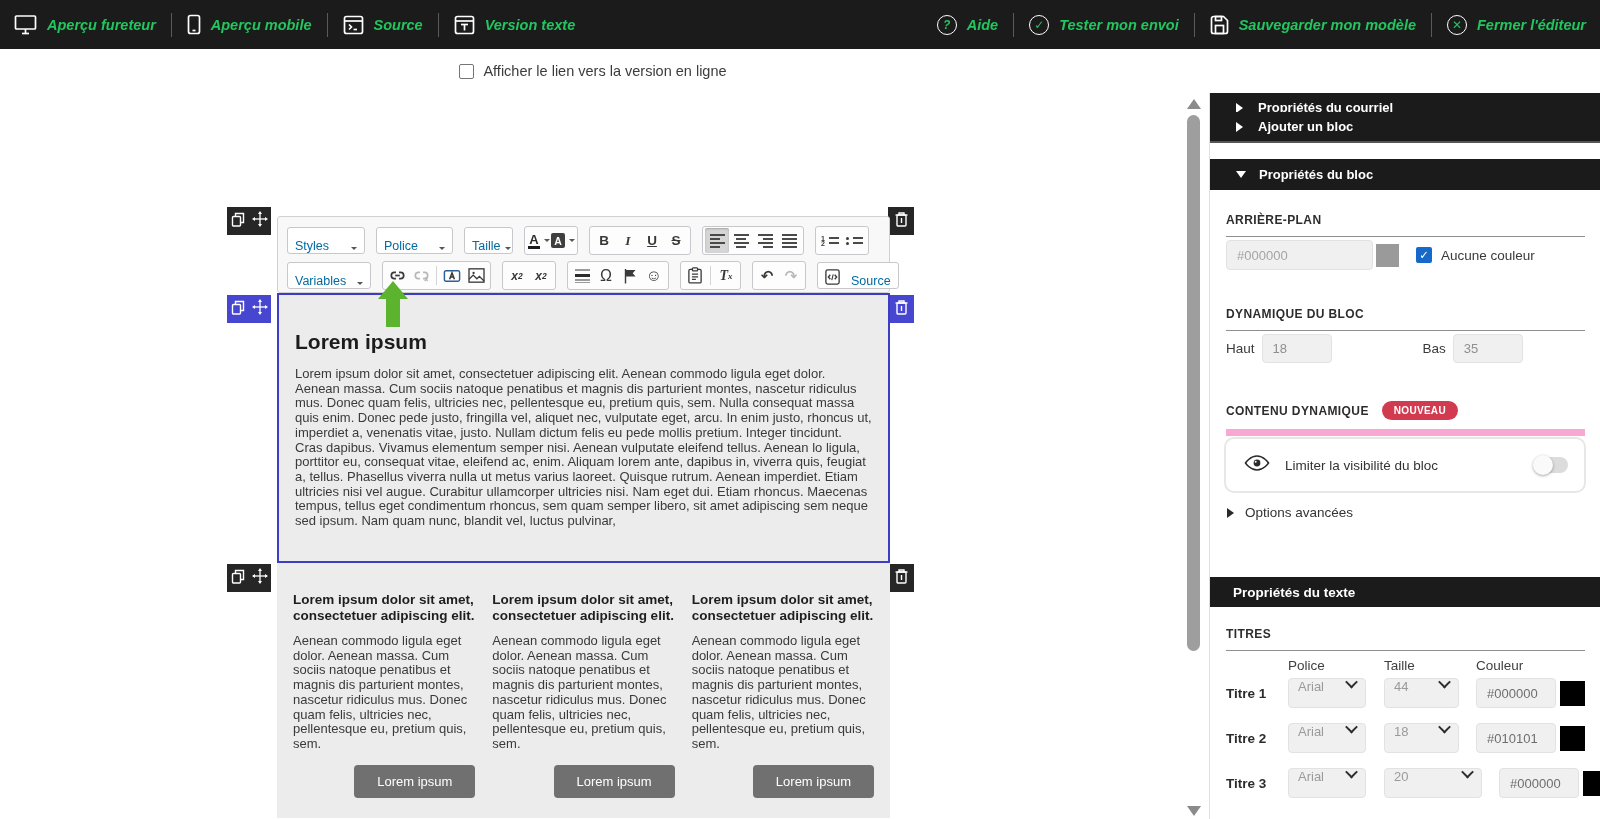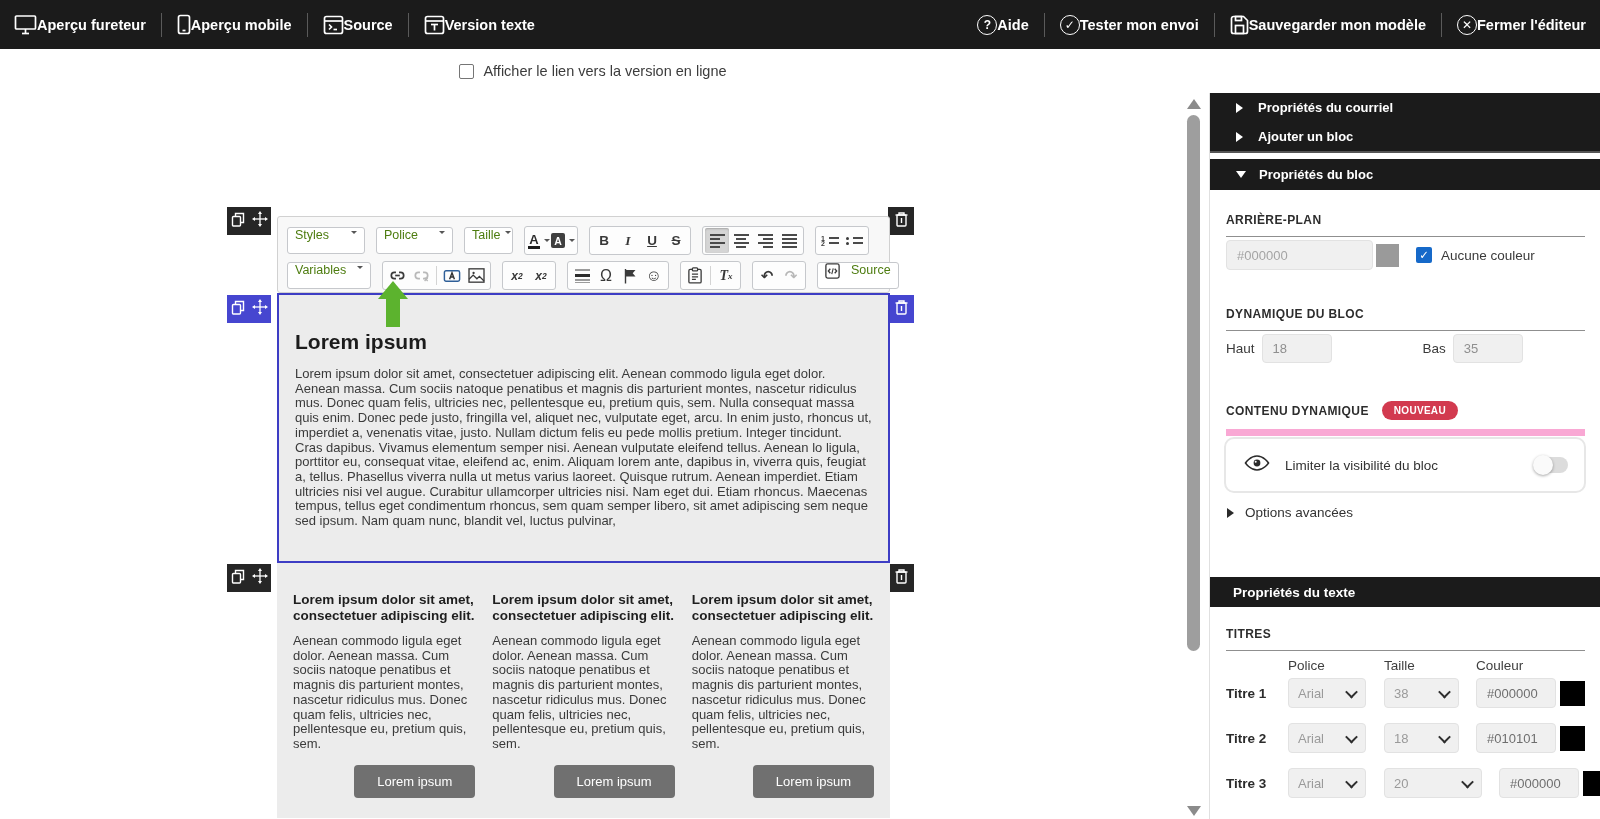--- a/index.html
+++ b/index.html
@@ -2,21 +2,21 @@
 <html><head>
 <meta charset="utf-8">
 <style>
   html,body{margin:0;padding:0;}
   body{width:1600px;height:819px;overflow:hidden;font-family:"Liberation Sans","DejaVu Sans",sans-serif;background:#fff;}
   .stage{position:relative;width:1600px;height:819px;background:#fff;overflow:hidden;}
 
   
   .topbar{position:absolute;left:0;top:0;width:1600px;height:49px;background:#1b1b1b;display:flex;align-items:center;justify-content:space-between;padding:0 14px;box-sizing:border-box;}
   .tb-side{display:flex;align-items:center;gap:15px;}
-  .tb-item{display:flex;align-items:center;gap:0;color:#ffffff;font-size:14.5px;font-weight:bold;cursor:pointer;white-space:nowrap;}
+  .tb-item{display:flex;align-items:center;gap:10px;color:#22c55e;font-size:14.5px;font-weight:bold;cursor:pointer;white-space:nowrap;font-style:italic;}
   .tb-sep{width:1px;height:24px;background:#5a5a5a;}
   .tb-item svg{display:block;}
   .circ{width:20px;height:20px;border:1.7px solid #fff;border-radius:50%;display:flex;align-items:center;justify-content:center;font-size:12px;font-weight:bold;box-sizing:border-box;}
 
   
   .subheader{position:absolute;left:0;top:49px;width:1186px;height:44px;background:#fff;border-bottom:1px solid #ececec;display:flex;align-items:center;justify-content:center;gap:9px;}
   .chk-empty{width:15px;height:15px;border:1.6px solid #757575;border-radius:2px;background:#fff;box-sizing:border-box;}
   .subheader label{font-size:14.5px;color:#3c3c3c;}
 
   
@@ -24,21 +24,21 @@
 
   
   .handle{position:absolute;width:44px;height:28px;display:flex;align-items:center;justify-content:center;gap:7px;}
   .handle.black,.trash.black{background:#262626;}
   .handle.blue,.trash.blue{background:#4646d0;}
   .trash{position:absolute;width:26px;height:28px;display:flex;align-items:center;justify-content:center;}
 
   
   .cktoolbar{position:absolute;left:277px;top:123px;width:613px;height:77px;background:#f8f8f8;border:1px solid #d1d1d1;border-radius:3px;box-sizing:border-box;padding:9px 7px 6px 9px;display:flex;flex-direction:column;gap:6px;}
   .ckrow{display:flex;align-items:center;gap:11px;}
-  .combo{display:flex;align-items:flex-start;justify-content:space-between;background:#fff;border:1px solid #c6c8cc;border-radius:3px;height:27px;padding:0 7px;font-size:12.5px;color:#4d7c0f;box-sizing:border-box;cursor:pointer;flex:none;}
+  .combo{display:flex;align-items:flex-end;justify-content:space-between;background:#fff;border:1px solid #c6c8cc;border-radius:3px;height:27px;padding:0 7px;font-size:12.5px;color:#0369a1;box-sizing:border-box;cursor:pointer;flex:none;}
   .caret{width:0;height:0;border:3.5px solid transparent;border-top-color:#565656;margin-top:3px;margin-left:4px;}
   .grp{display:flex;align-items:center;background:#fdfdfd;border:1px solid #c6c8cc;border-radius:3px;height:29px;padding:0 2px;box-sizing:border-box;flex:none;}
   .tbtn{width:24px;height:25px;display:flex;align-items:center;justify-content:center;border-radius:2px;font-size:13.5px;color:#383838;cursor:pointer;flex:none;}
   .tbtn.on{background:#d5d5d5;box-shadow:inset 0 1px 2px rgba(0,0,0,.22);}
   .tbtn.dis{opacity:.35;}
   .grp .vsep{width:1px;height:19px;background:#d4d4d4;margin:0 3px;}
   .b-b{font-weight:bold;}
   .b-i{font-style:italic;font-family:"Liberation Serif",serif;font-weight:bold;}
   .b-u{text-decoration:underline;font-weight:bold;}
   .b-s{text-decoration:line-through;font-weight:bold;}
@@ -109,21 +109,21 @@
   .dyn-card{position:absolute;left:14px;top:344px;width:362px;height:56px;border:2px solid #e7e7e7;border-radius:10px;display:flex;align-items:center;padding:0 16px 0 18px;box-sizing:border-box;gap:15px;}
   .dyn-card label{font-size:13.5px;color:#333;flex:1;}
   .badge{background:#d23a4f;color:#fff;font-size:10px;font-weight:bold;letter-spacing:.3px;padding:4px 12px;border-radius:10px;}
   .toggle{width:33px;height:16px;background:#dcdcdc;border-radius:8px;position:relative;cursor:pointer;flex:none;}
   .toggle .knob{position:absolute;left:-2px;top:-2px;width:20px;height:20px;border-radius:50%;background:#fafafa;box-shadow:0 1px 3px rgba(0,0,0,.35);}
   .adv-row{position:absolute;left:17px;top:412px;display:flex;align-items:center;gap:9px;font-size:13.5px;color:#333;cursor:pointer;}
   .txt-bar{position:absolute;left:0;top:484px;width:391px;height:30px;background:#1b1b1b;color:#fff;display:flex;align-items:center;padding-left:23px;font-size:13.5px;font-weight:bold;box-sizing:border-box;}
   .col-heads{position:absolute;left:16px;top:565px;display:flex;font-size:13.5px;color:#3f3f3f;}
   .titre-row{position:absolute;left:16px;display:flex;align-items:center;}
   .titre-row .tlabel{width:62px;font-size:13.5px;font-weight:bold;color:#2c2c2c;flex:none;}
-  .sb-select{width:78px;height:30px;background:#f0f0f0;border:1px solid #e2e2e2;border-radius:4px;display:flex;align-items:center;justify-content:space-between;padding:0 9px;box-sizing:border-box;font-size:13px;color:#9a9a9a;cursor:pointer;flex:none;}
+  .sb-select{width:78px;height:30px;background:#f0f0f0;border:1px solid #e2e2e2;border-radius:4px;display:flex;justify-content:space-between;padding:0 9px;box-sizing:border-box;font-size:13px;color:#9a9a9a;cursor:pointer;flex:none;}
   .chev{width:7px;height:7px;border-right:2px solid #2e2e2e;border-bottom:2px solid #2e2e2e;transform:rotate(45deg) translate(-1px,-1px);}
   .titre-row .c-input{width:80px;height:30px;color:#6e6e6e;flex:none;}
   .swatch-black{width:25px;height:25px;background:#000;margin-left:4px;cursor:pointer;flex:none;}
 </style>
 </head>
 <body>
 
 <div class="stage">
 
   <div class="topbar">
@@ -453,21 +453,21 @@
     <div class="sc-up"></div>
     <div class="sc-thumb"></div>
     <div class="sc-down"></div>
   </div>
 
   <div class="sidebar">
     <div class="acc" style="top:0;">
       <span class="tri-r"></span>
       <span>Propriétés du courriel</span>
     </div>
-    <div class="acc" style="top:29px;">
+    <div class="acc" style="top:19px;">
       <span class="tri-r"></span>
       <span>Ajouter un bloc</span>
     </div>
     <div class="acc" style="top:66px;border-bottom:none;">
       <span class="tri-d"></span>
       <span>Propriétés du bloc</span>
     </div>
 
     <div class="sec-title" style="top:120px;">ARRIÈRE-PLAN</div>
     <div class="bg-row">
@@ -515,21 +515,21 @@
       <span>Couleur</span>
     </div>
 
     <div class="titre-row" style="top:585px;">
       <span class="tlabel">Titre 1</span>
       <div class="sb-select">
           <span>Arial</span>
           <span class="chev"></span>
         </div>
       <div class="sb-select" style="margin-left:18px;width:75px;">
-          <span>38</span>
+          <span>44</span>
           <span class="chev"></span>
         </div>
       <input class="sb-input c-input" style="margin-left: 17px;" readonly="" value="#000000">
       <span class="swatch-black"></span>
     </div>
     <div class="titre-row" style="top:630px;">
       <span class="tlabel">Titre 2</span>
       <div class="sb-select">
           <span>Arial</span>
           <span class="chev"></span>

